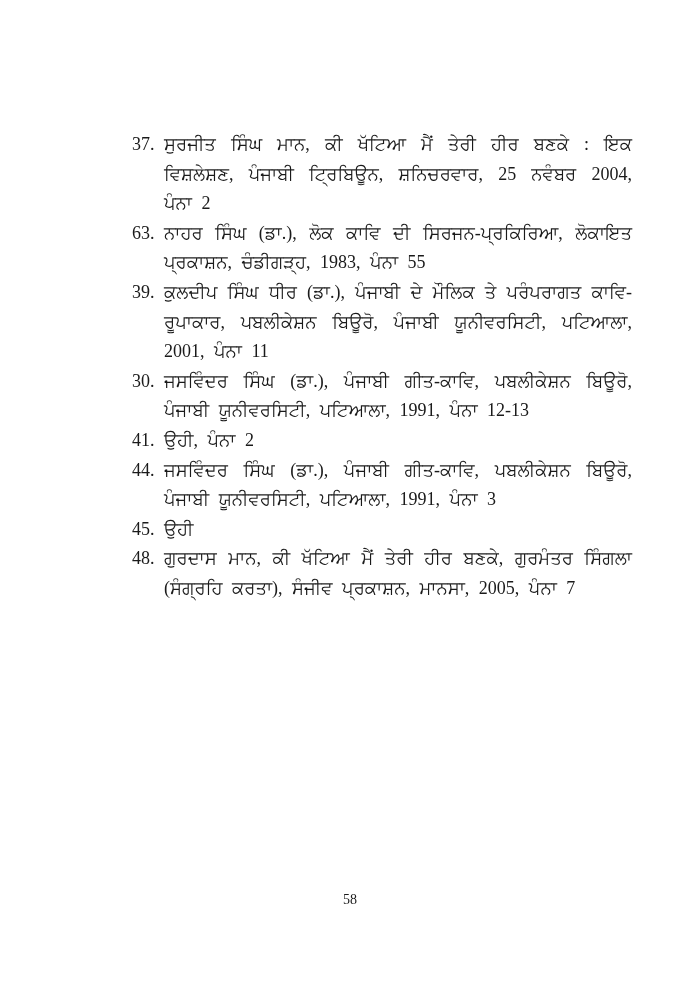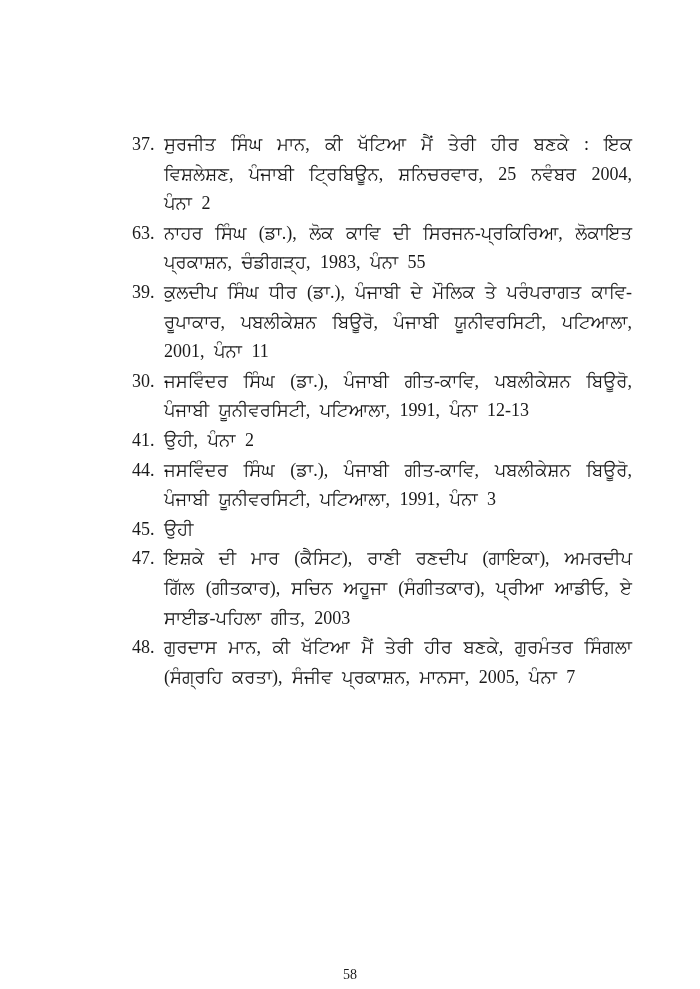--- a/index.html
+++ b/index.html
@@ -49,21 +49,21 @@
       font-family: "Liberation Serif", serif;
     }
     .ref .txt {
       font-family: Liberation Serif, serif;
       font-size: 18px;
     }
     .page-number {
       position: absolute;
       left: 0;
       width: 700px;
-      top: 967px;
+      top: 892px;
       text-align: center;
       font-size: 14px;
       font-family: "Liberation Serif", serif;
     }
   </style>
 </head>
 <body>
 
 <div class="page">
   <ol class="refs">
@@ -89,23 +89,19 @@
     </li>
     <li class="ref">
       <span class="num">44.</span>
       <span class="txt">ਜਸਵਿੰਦਰ ਸਿੰਘ (ਡਾ.), ਪੰਜਾਬੀ ਗੀਤ-ਕਾਵਿ, ਪਬਲੀਕੇਸ਼ਨ ਬਿਊਰੋ, ਪੰਜਾਬੀ ਯੂਨੀਵਰਸਿਟੀ, ਪਟਿਆਲਾ, 1991, ਪੰਨਾ 3</span>
     </li>
     <li class="ref">
       <span class="num">45.</span>
       <span class="txt">ਉਹੀ</span>
     </li>
     <li class="ref">
-      <span class="num">47.</span>
-      <span class="txt">ਇਸ਼ਕੇ ਦੀ ਮਾਰ (ਕੈਸਿਟ), ਰਾਣੀ ਰਣਦੀਪ (ਗਾਇਕਾ), ਅਮਰਦੀਪ ਗਿੱਲ (ਗੀਤਕਾਰ), ਸਚਿਨ ਅਹੂਜਾ (ਸੰਗੀਤਕਾਰ), ਪ੍ਰੀਆ ਆਡੀਓ, ਏ ਸਾਈਡ-ਪਹਿਲਾ ਗੀਤ, 2003</span>
-    </li>
-    <li class="ref">
       <span class="num">48.</span>
       <span class="txt">ਗੁਰਦਾਸ ਮਾਨ, ਕੀ ਖੱਟਿਆ ਮੈਂ ਤੇਰੀ ਹੀਰ ਬਣਕੇ, ਗੁਰਮੰਤਰ ਸਿੰਗਲਾ (ਸੰਗ੍ਰਹਿ ਕਰਤਾ), ਸੰਜੀਵ ਪ੍ਰਕਾਸ਼ਨ, ਮਾਨਸਾ, 2005, ਪੰਨਾ 7</span>
     </li>
   </ol>
 
   <div class="page-number">58</div>
 </div>
 
 </body></html>

